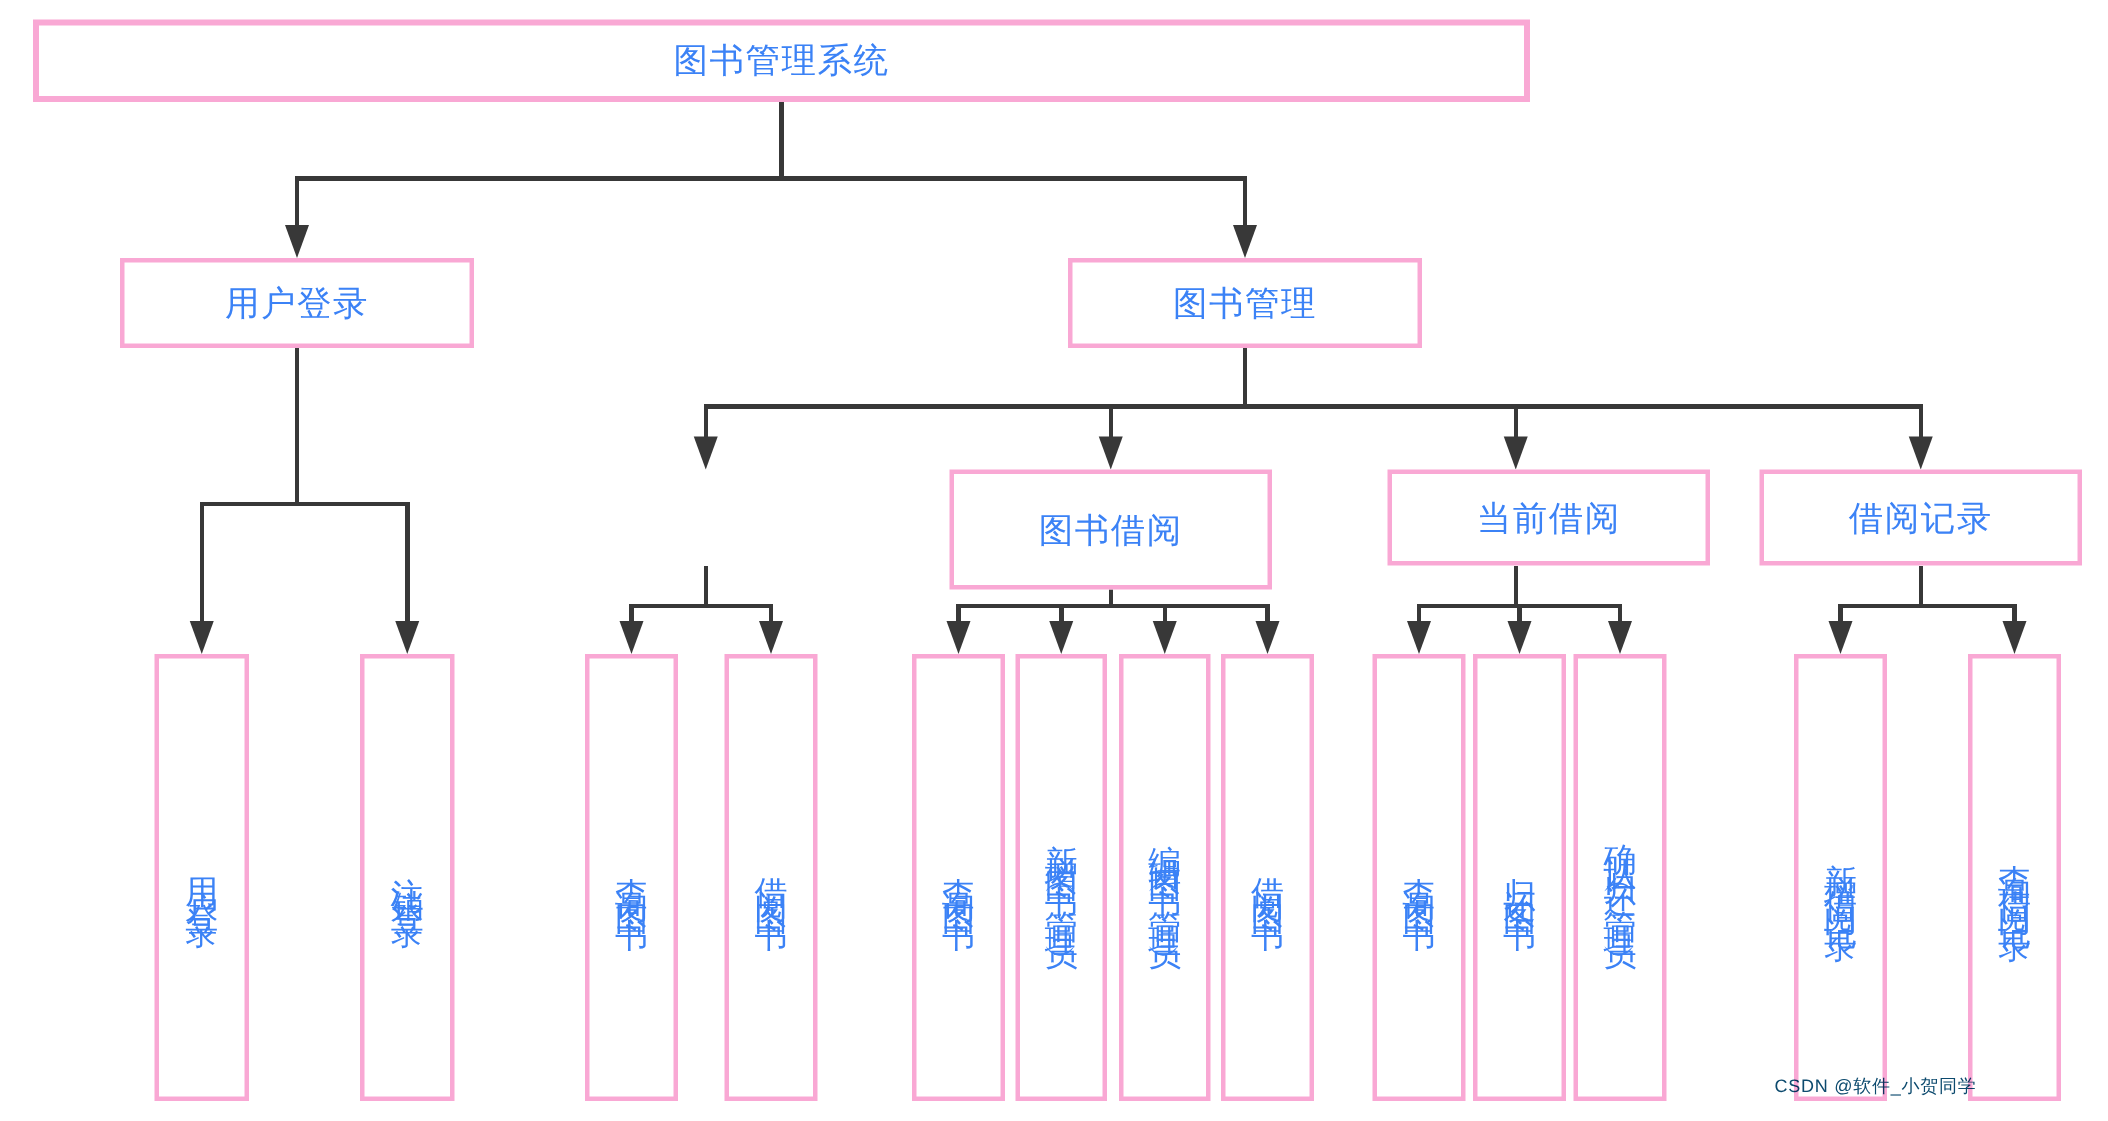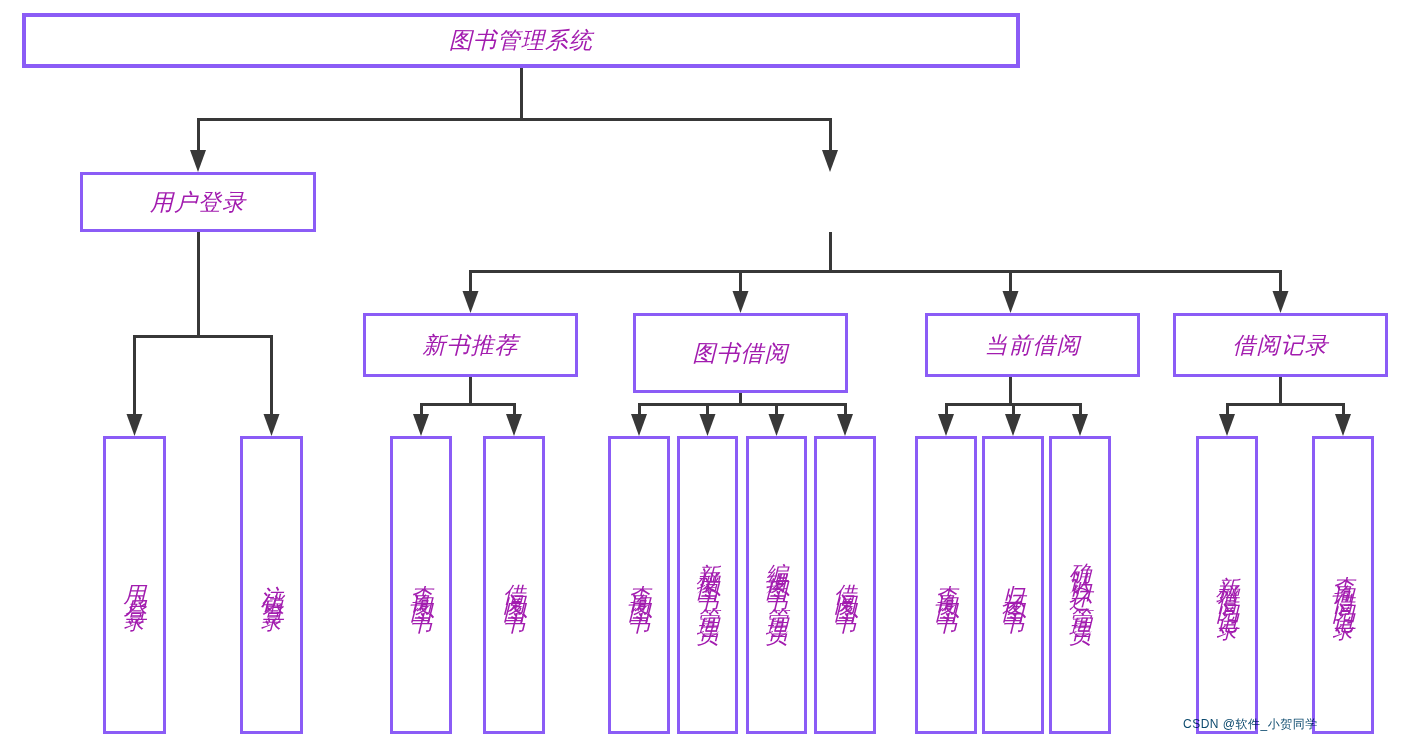--- a/index.html
+++ b/index.html
@@ -1,21 +1,21 @@
 <!DOCTYPE html>
 <html><head>
 <meta charset="utf-8">
 <style>
   html,body{margin:0;padding:0;background:#ffffff;}
   body{width:1405px;height:747px;overflow:hidden;position:relative;
        font-family:"Liberation Sans","DejaVu Sans",sans-serif;}
   .stage{position:absolute;left:0;top:0;width:1405px;height:747px;background:#ffffff;}
   svg.connectors{position:absolute;left:0;top:0;pointer-events:none;}
-  .box{position:absolute;background:#ffffff;border:3px solid #8b5cf6;box-sizing:border-box;
-       display:flex;align-items:center;justify-content:center;color:#a21caf;font-style:italic;}
+  .box{position:absolute;background:#ffffff;border:3px solid #f9a8d4;box-sizing:border-box;
+       display:flex;align-items:center;justify-content:center;color:#3b82f6;}
   .h-label{font-size:23px;letter-spacing:1px;white-space:nowrap;}
   .v-label{writing-mode:vertical-rl;text-orientation:mixed;font-size:22px;
            letter-spacing:9px;white-space:nowrap;}
   .root{border-width:4px;}
   .watermark{position:absolute;left:1183px;top:716px;font-size:12px;letter-spacing:0.5px;
              color:#0c4a6e;white-space:nowrap;mix-blend-mode:multiply;z-index:5;}
 </style>
 </head>
 <body>
 
@@ -57,22 +57,22 @@
       <path d="M1005,414 L1021,414 L1013,436 Z"></path>
       <path d="M1072,414 L1088,414 L1080,436 Z"></path>
       <path d="M1219,414 L1235,414 L1227,436 Z"></path>
       <path d="M1335,414 L1351,414 L1343,436 Z"></path>
     </g>
   </svg>
 
   <div class="box root h-label" style="left:22px;top:13px;width:998px;height:55px;">图书管理系统</div>
 
   <div class="box h-label" style="left:80px;top:172px;width:236px;height:60px;">用户登录</div>
+  <div class="box h-label" style="left:712px;top:172px;width:236px;height:60px;">图书管理</div>
 
-  <div class="box h-label" style="left:363px;top:313px;width:215px;height:64px;">新书推荐</div>
   <div class="box h-label" style="left:633px;top:313px;width:215px;height:80px;">图书借阅</div>
   <div class="box h-label" style="left:903px;top:313px;width:215px;height:64px;margin-left:22px;">当前借阅</div>
   <div class="box h-label" style="left:1173px;top:313px;width:215px;height:64px;">借阅记录</div>
 
   <div class="box v-label" style="left:103px;top:436px;width:63px;height:298px;">用户登录</div>
   <div class="box v-label" style="left:240px;top:436px;width:63px;height:298px;">注销登录</div>
 
   <div class="box v-label" style="left:390px;top:436px;width:62px;height:298px;">查询图书</div>
   <div class="box v-label" style="left:483px;top:436px;width:62px;height:298px;">借阅图书</div>
 

